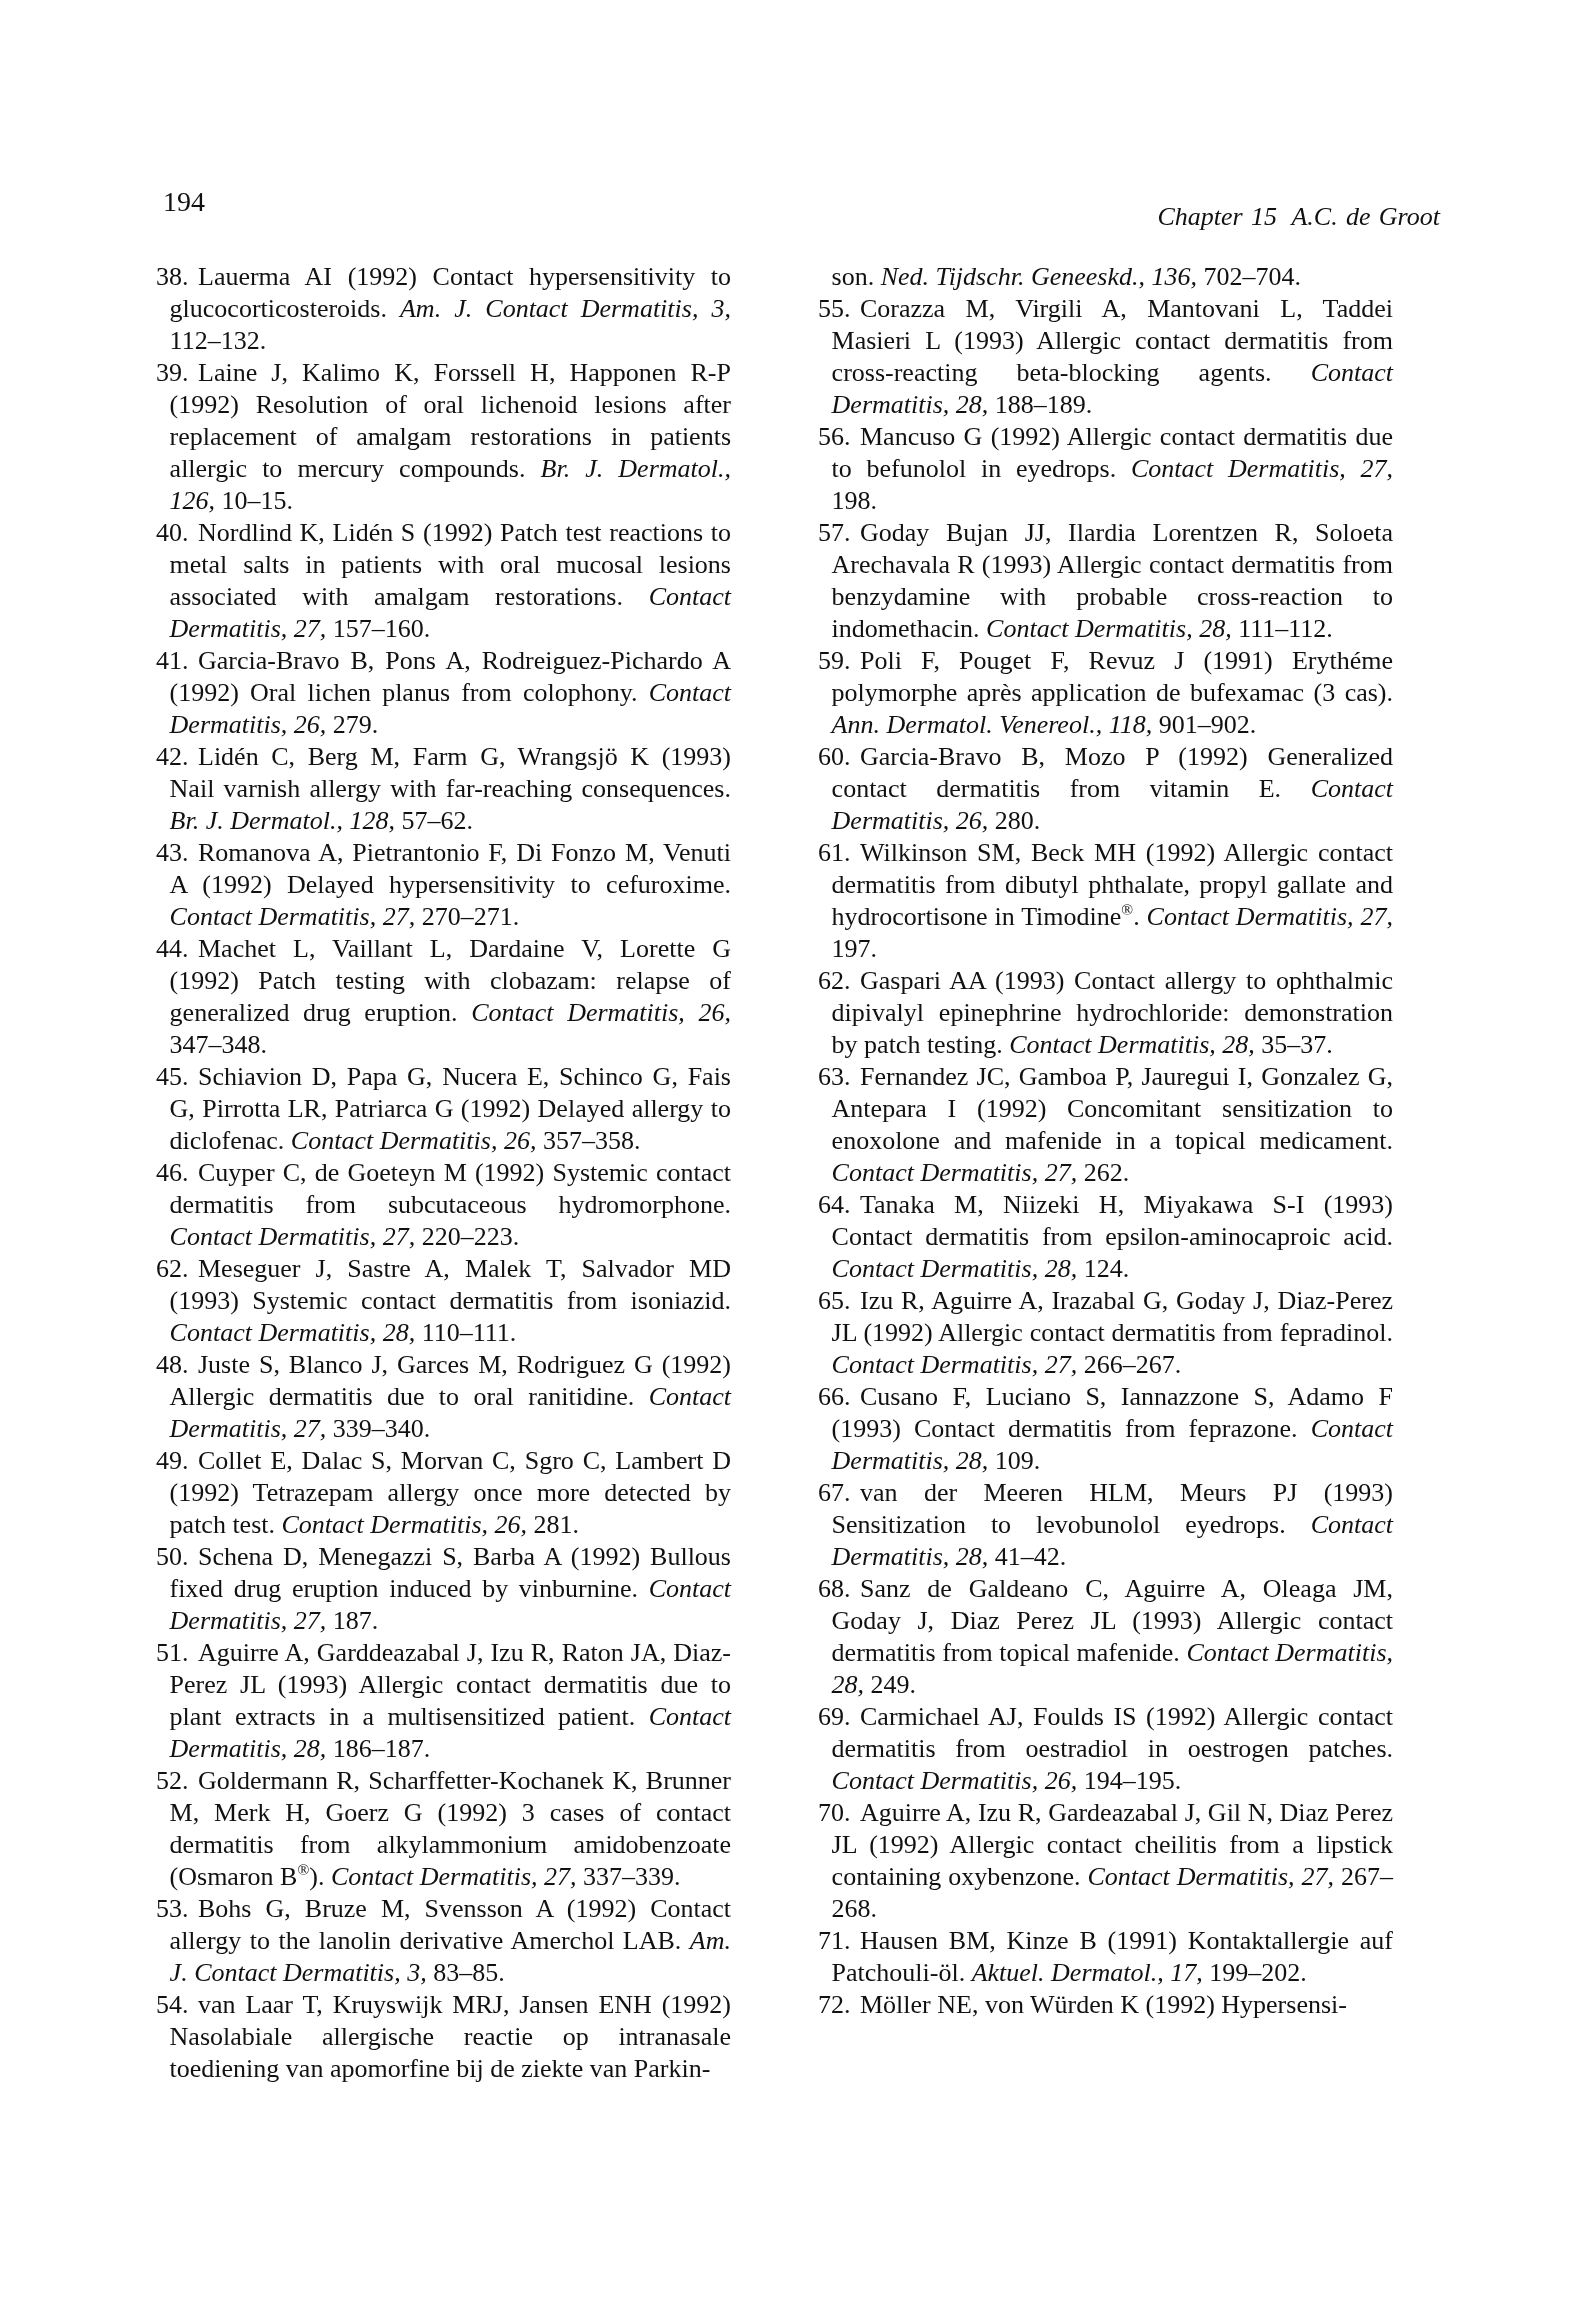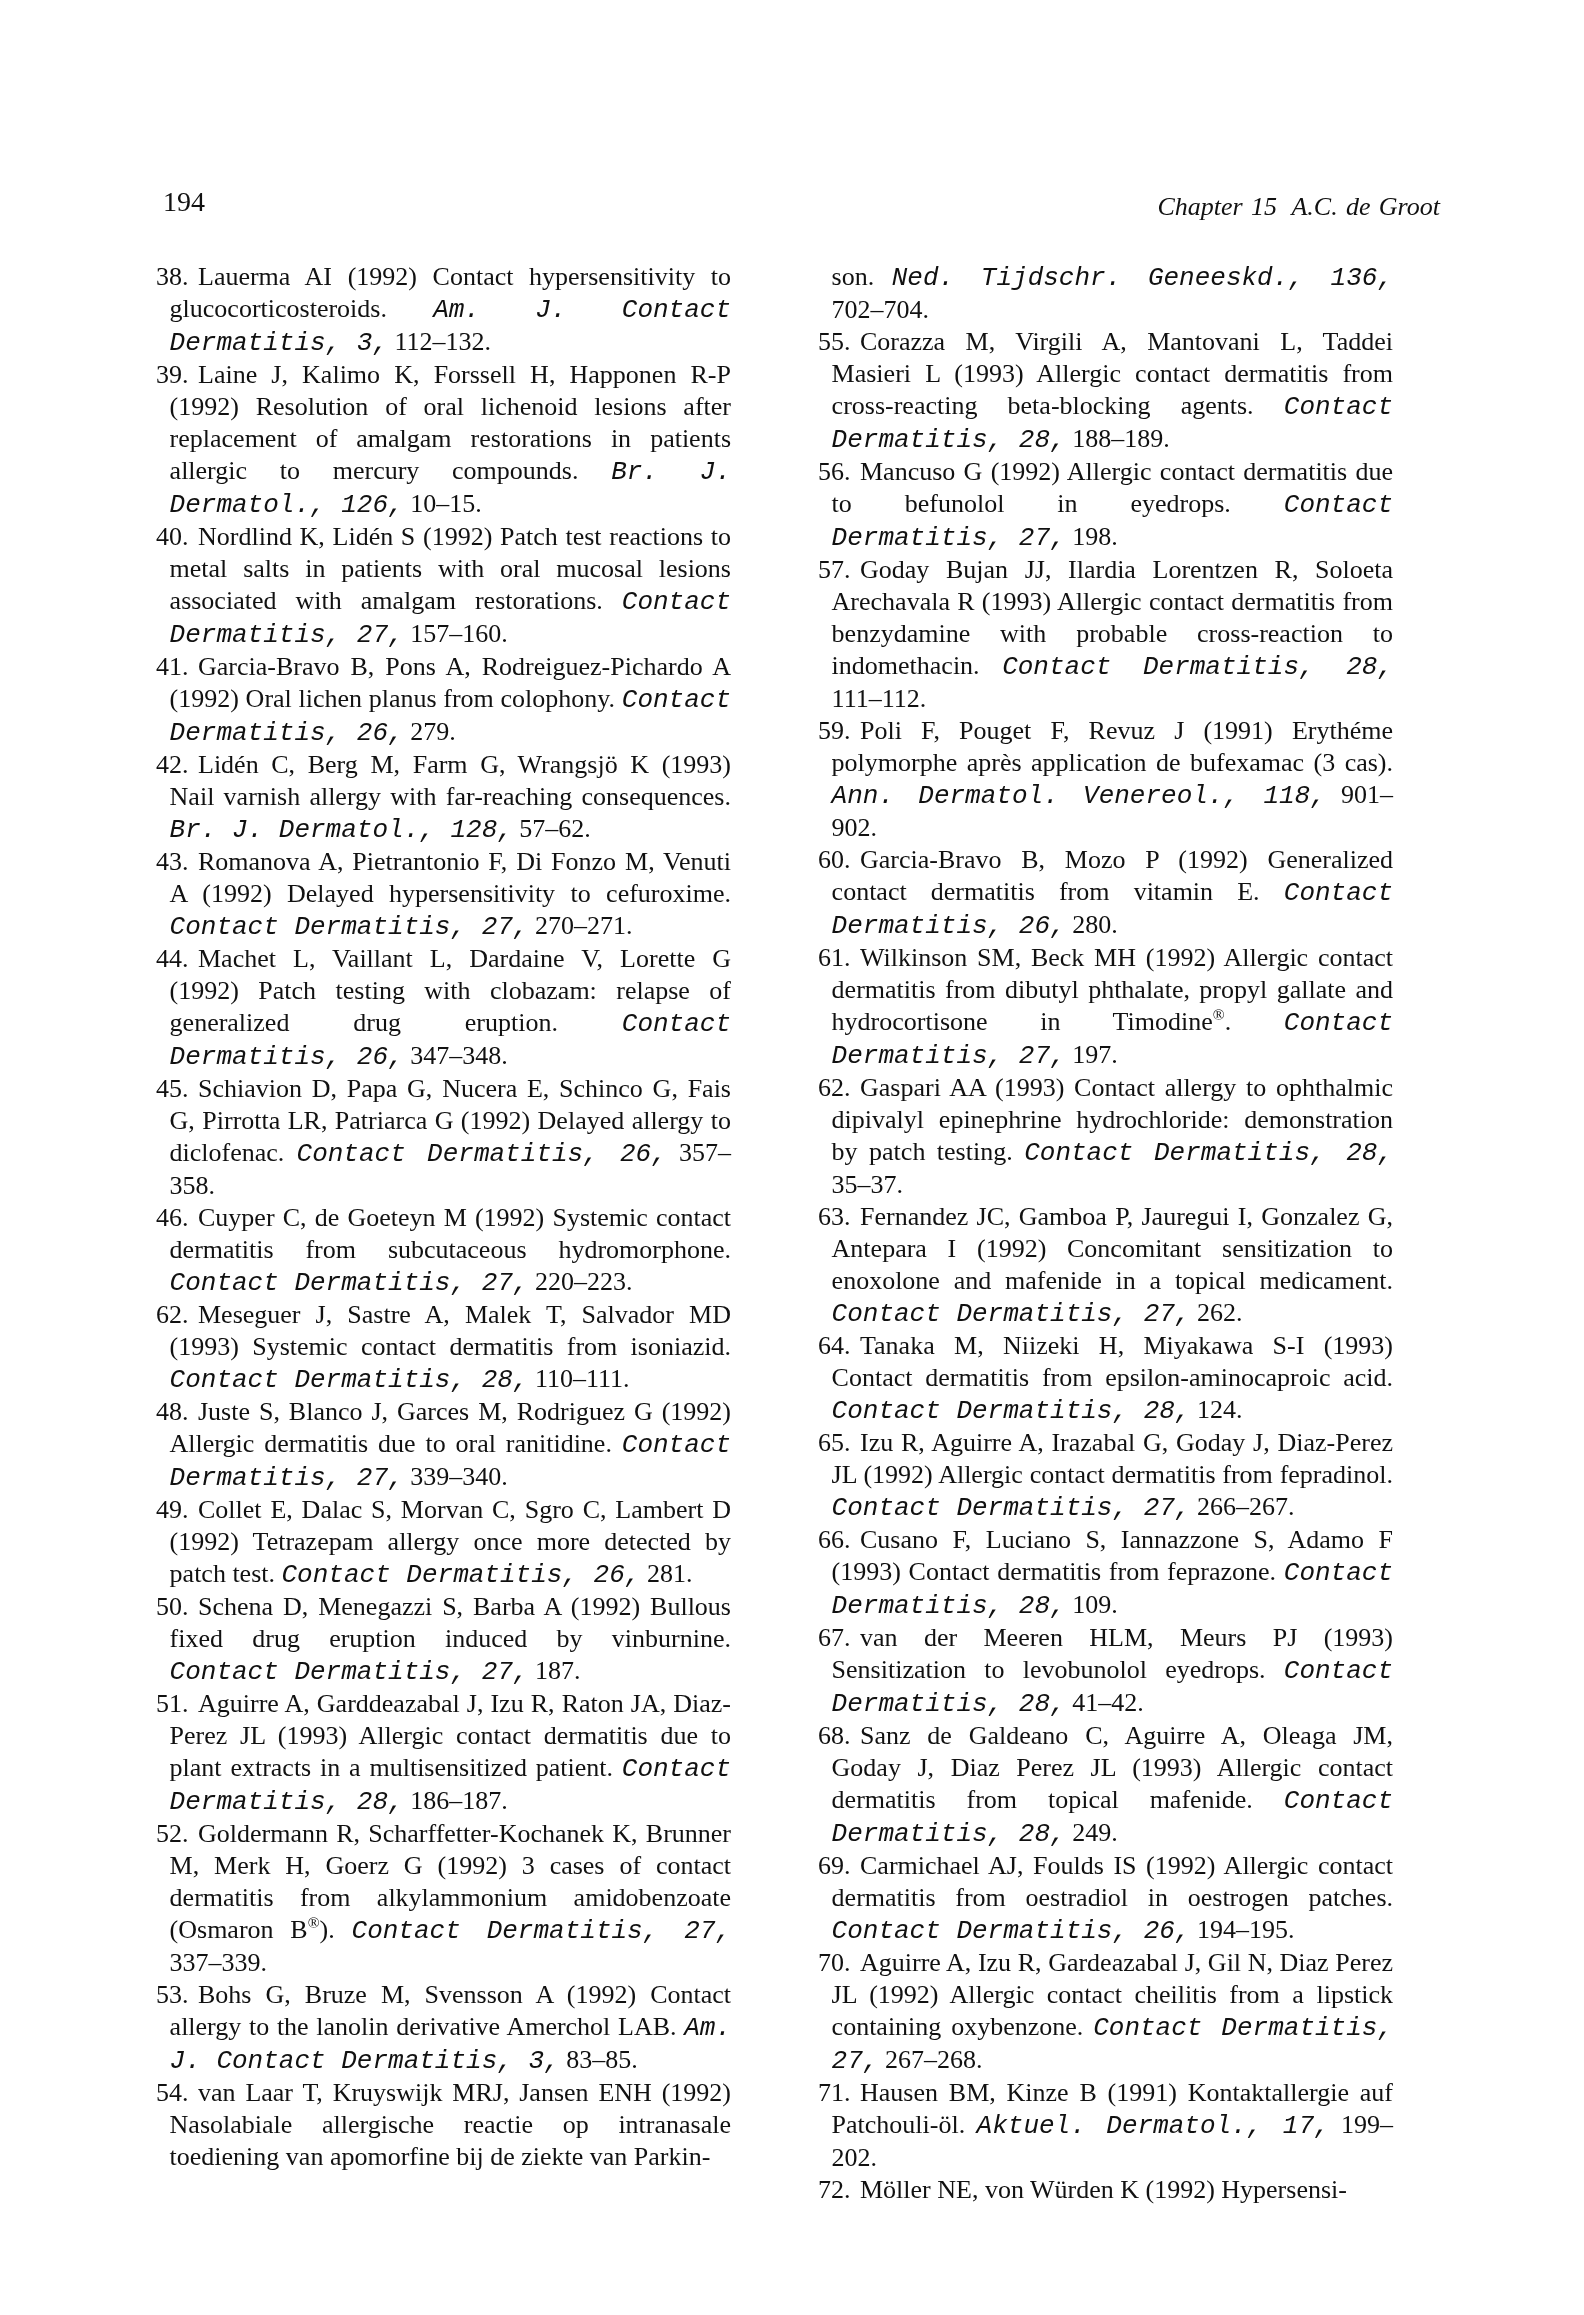--- a/index.html
+++ b/index.html
@@ -19,21 +19,21 @@
       position: absolute;
       left: 163px;
       top: 185px;
       font-size: 28px;
       line-height: 33px;
       text-align: center;
     }
     .running-head {
       position: absolute;
       right: 145px;
-      top: 190px;
+      top: 200px;
       font-size: 26px;
       line-height: 33px;
       font-style: italic;
       word-spacing: 1.8px;
       margin-left: 10px;
     }
     .running-head .sep { display: inline-block; width: 14.5px; }
     .column {
       position: absolute;
       top: 261px;
@@ -49,21 +49,21 @@
       text-align: justify;
       text-indent: -13.6px;
       margin: 0;
     }
     .ref .num {
       display: inline-block;
       width: 42px;
       text-indent: 0;
     }
     .ref.cont { text-indent: 0; }
-    .ref i { font-style: italic; font-family: Liberation Mono, monospace; }
+    .ref i { font-style: italic; }
     .ref sup { font-size: 60%; line-height: 0; vertical-align: super; }
   </style>
 </head>
 <body>
 
 <div>
   <div class="page-number">194</div>
   <div class="running-head">
     <span>Chapter 15</span><span class="sep"></span><span>A.C. de Groot</span>
   </div>

